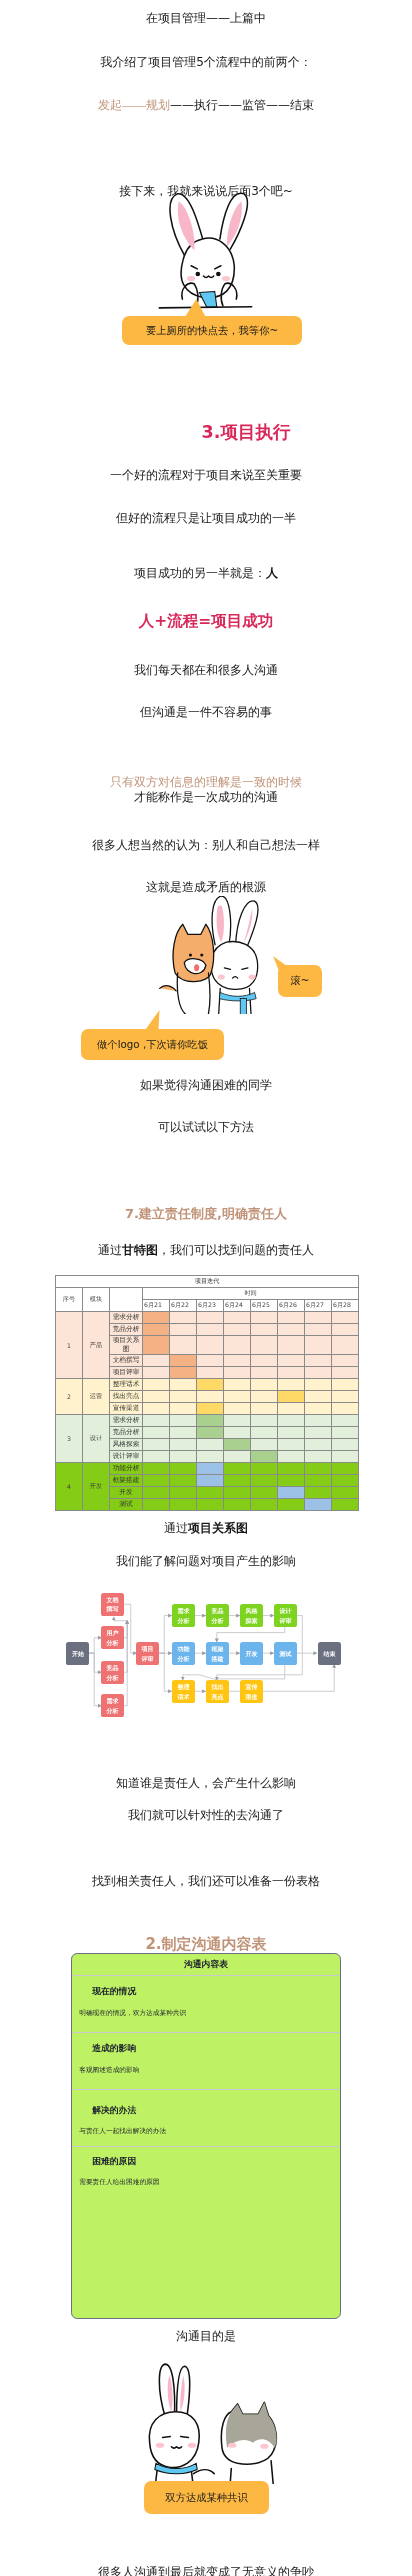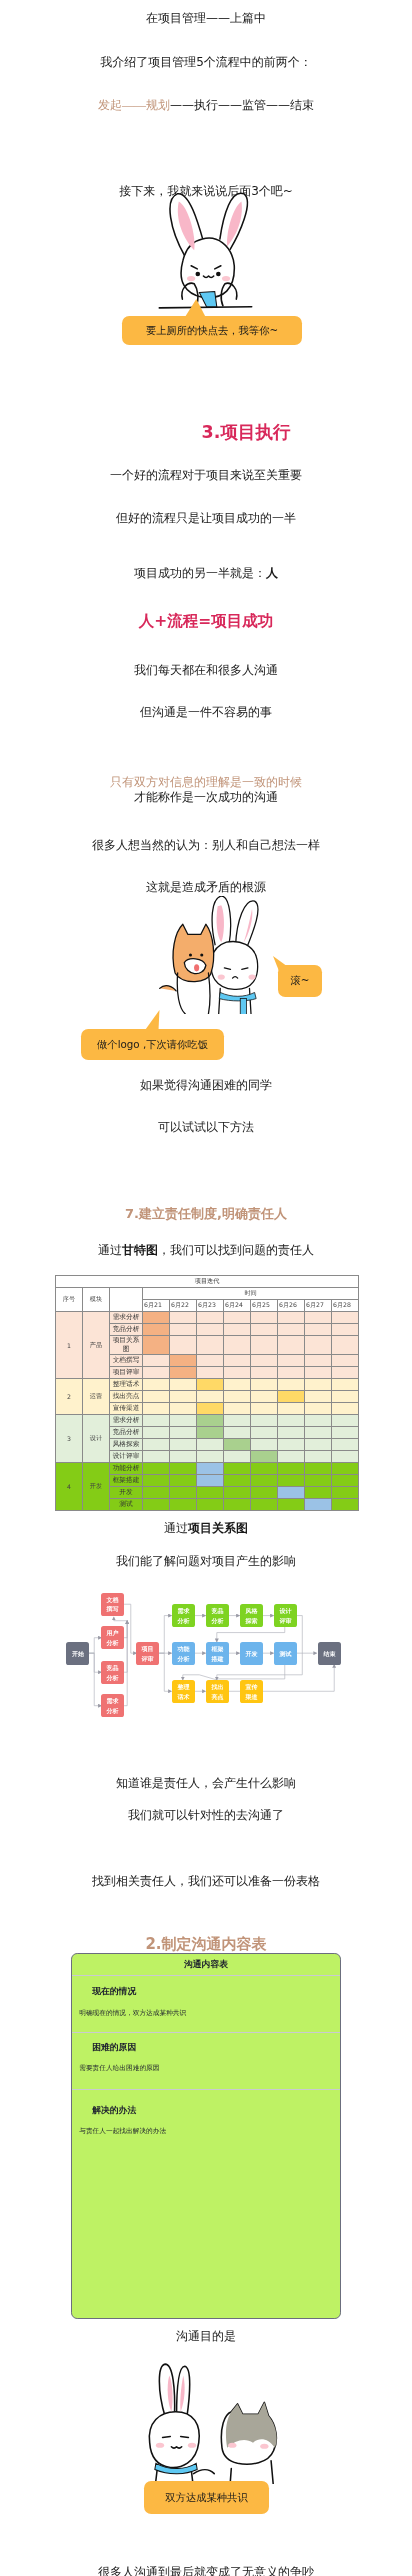--- a/index.html
+++ b/index.html
@@ -419,26 +419,30 @@
 
 <div class="line sec-title" style="top:1936px;font-size:15px">2.制定沟通内容表</div>
 
 <div class="comm" style="top:1953px">
   <div class="comm-head">沟通内容表</div>
   <div class="comm-row" style="height:57px">
     <h4 style="top:10.3px">现在的情况</h4>
     <p style="top:31px">明确现在的情况，双方达成某种共识</p>
   </div>
   <div class="comm-row" style="height:57px">
-    <h4 style="top:9.3px">困难的原因</h4>
-    <p style="top:29px">需要责任人给出困难的原因</p>
+    <h4 style="top:10.3px">造成的影响</h4>
+    <p style="top:31px">客观阐述造成的影响</p>
   </div>
   <div class="comm-row" style="height:57px">
     <h4 style="top:15.5px">解决的办法</h4>
     <p style="top:35px">与责任人一起找出解决的办法</p>
+  </div>
+  <div class="comm-row" style="height:57px">
+    <h4 style="top:9.3px">困难的原因</h4>
+    <p style="top:29px">需要责任人给出困难的原因</p>
   </div>
 </div>
 
 <div class="line" style="top:2328px">沟通目的是</div>
 
 <svg class="illus" style="left:129px;top:2360px" width="155" height="124" viewBox="0 0 300 240">
   <g stroke="#111" stroke-width="3" fill="none" stroke-linecap="round" stroke-linejoin="round">
     <path d="M70 110 C55 60 55 10 70 8 C85 8 90 55 88 110" fill="#fff"></path>
     <path d="M92 110 C92 60 95 12 108 12 C122 15 118 70 112 110" fill="#fff"></path>
     <path d="M40 160 C35 120 60 100 90 100 C125 100 140 125 135 160 C130 200 100 210 80 208 C55 205 42 190 40 160 Z" fill="#fff"></path>

